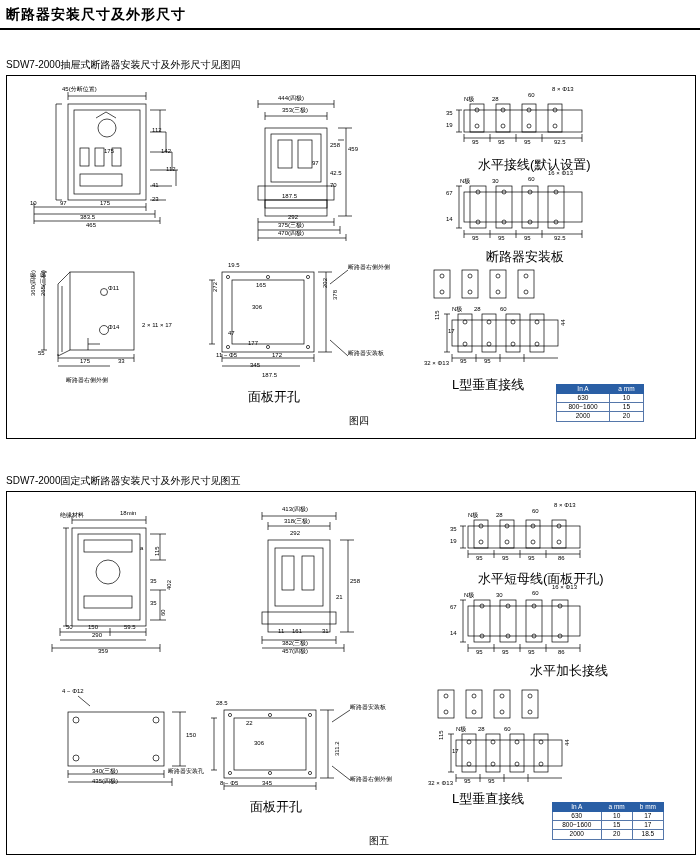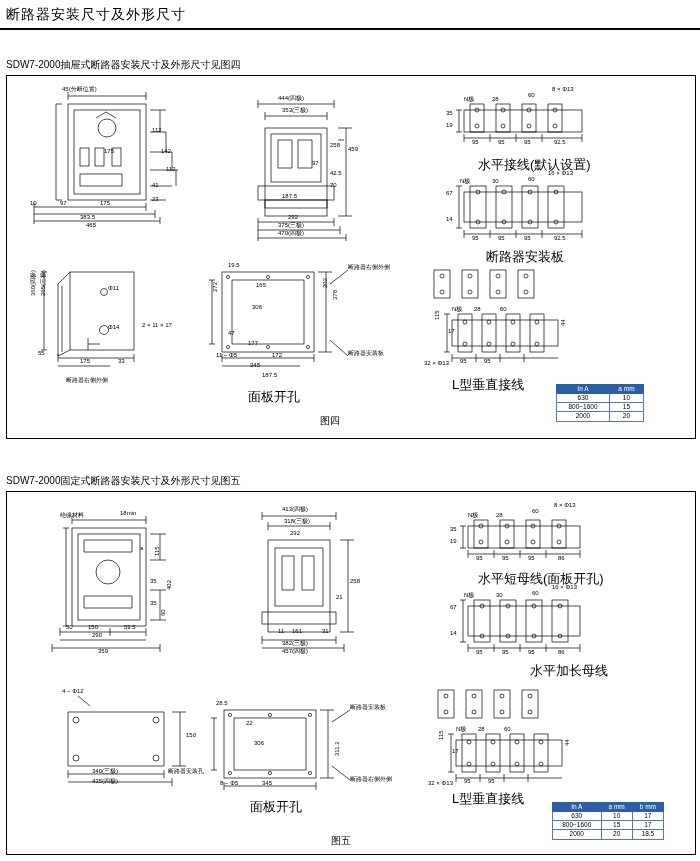--- a/index.html
+++ b/index.html
@@ -5,33 +5,33 @@
   html,body{margin:0;padding:0;}
   body{
     width:700px;height:861px;background:#ffffff;
     font-family:"Liberation Sans", sans-serif;
     color:#000;
     position:relative;
     overflow:hidden;
   }
   .page-title{
     position:absolute;left:6px;top:6px;
-    font-size:14px;font-weight:normal;letter-spacing:1px;
+    font-size:14px;font-weight:bold;letter-spacing:1px;
   }
   .title-rule{
     position:absolute;left:0;top:28px;width:700px;height:2px;background:#000;
   }
   .caption{
     position:absolute;font-size:10px;
   }
   .panel{
     position:absolute;border:1px solid #000;background:#fff;
   }
   .fig-label{
-    position:absolute;font-size:10px;text-align:right;
+    position:absolute;font-size:10px;text-align:right;margin-left:29px;
   }
   .lbl{
     position:absolute;font-size:6px;white-space:nowrap;line-height:1;
   }
   .lbl.cn{font-size:13px;}
   svg{position:absolute;left:0;top:0;overflow:visible;}
   
   .spectable{position:absolute;border-collapse:collapse;font-size:6.5px;}
   .spectable td,.spectable th{border:1px solid #5577aa;padding:0 3px;text-align:center;line-height:1.25;}
   .spectable thead th{background:#2a5fa5;color:#fff;font-weight:normal;border:1px solid #2a5fa5;}
@@ -484,35 +484,35 @@
 <div class="lbl" style="left:464px;top:592px;">N极</div>
 <div class="lbl" style="left:496px;top:592px;">30</div>
 <div class="lbl" style="left:532px;top:590px;">60</div>
 <div class="lbl" style="left:552px;top:584px;">16 × Φ13</div>
 <div class="lbl" style="left:450px;top:604px;">67</div>
 <div class="lbl" style="left:450px;top:630px;">14</div>
 <div class="lbl" style="left:476px;top:649px;">95</div>
 <div class="lbl" style="left:502px;top:649px;">95</div>
 <div class="lbl" style="left:528px;top:649px;">95</div>
 <div class="lbl" style="left:558px;top:649px;">86</div>
-<div class="lbl cn" style="left:530px;top:664px;">水平加长母线</div>
+<div class="lbl cn" style="left:530px;top:664px;">水平加长接线</div>
 
 <div class="lbl" style="left:438px;top:740px;transform:rotate(-90deg);transform-origin:left top;">115</div>
 <div class="lbl" style="left:456px;top:726px;">N极</div>
 <div class="lbl" style="left:452px;top:748px;">17</div>
 <div class="lbl" style="left:478px;top:726px;">28</div>
 <div class="lbl" style="left:504px;top:726px;">60</div>
 <div class="lbl" style="left:464px;top:778px;">95</div>
 <div class="lbl" style="left:488px;top:778px;">95</div>
 <div class="lbl" style="left:428px;top:780px;">32 × Φ13</div>
 <div class="lbl" style="left:564px;top:746px;transform:rotate(-90deg);transform-origin:left top;">44</div>
 <div class="lbl cn" style="left:452px;top:792px;">L型垂直接线</div>
 
 <div class="lbl cn" style="left:250px;top:800px;">面板开孔</div>
-<div class="fig-label" style="left:331px;top:834px;">图五</div>
+<div class="fig-label" style="left:340px;top:834px;">图五</div>
 
 <table class="spectable" style="left:552px;top:802px;width:112px;">
   <thead>
     <tr>
       <th>In A</th>
       <th>a mm</th>
       <th>b mm</th>
     </tr>
   </thead>
   <tbody>

